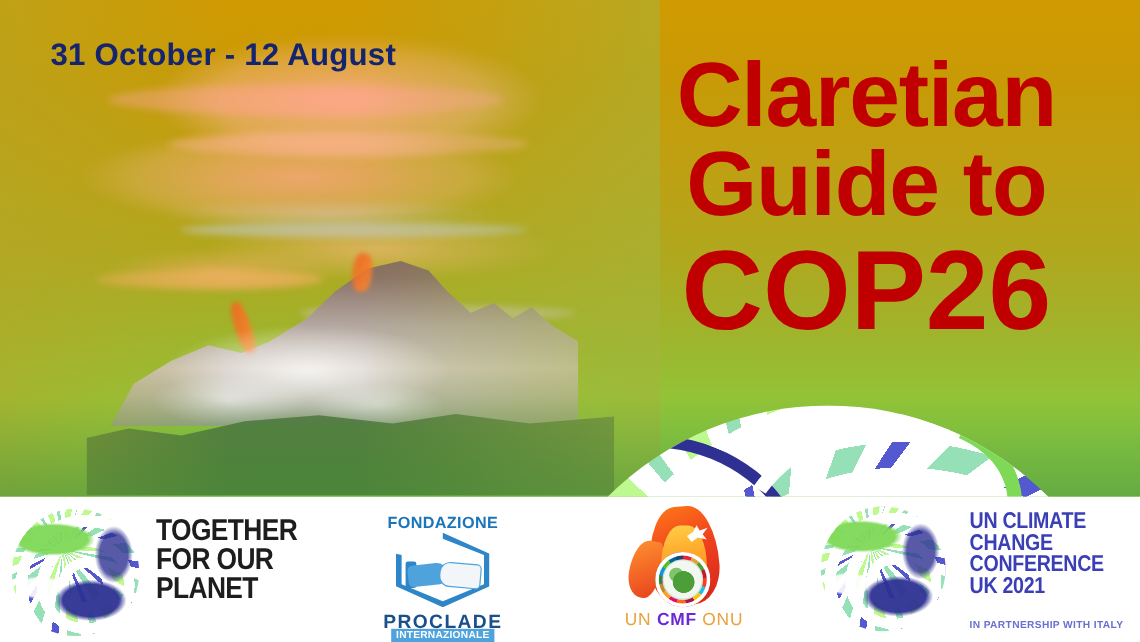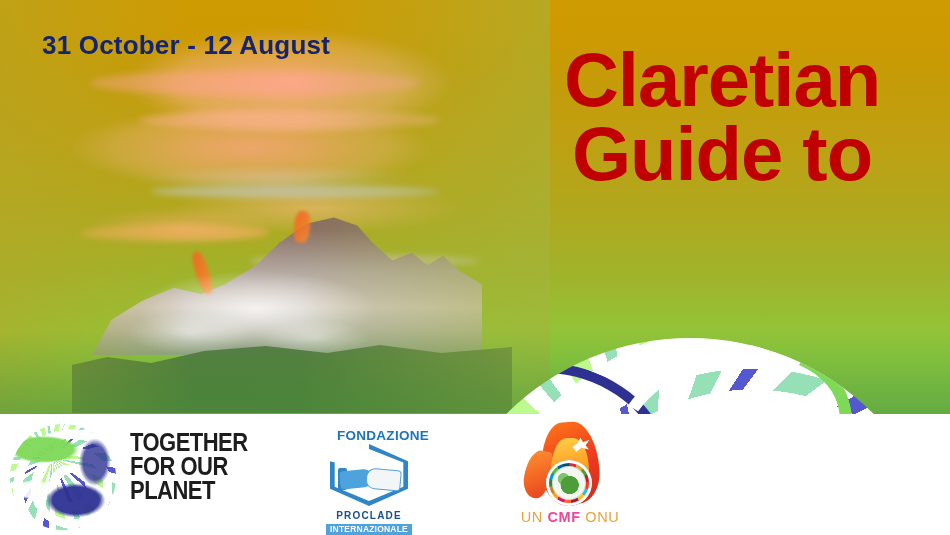--- a/index.html
+++ b/index.html
@@ -133,42 +133,42 @@
     position:absolute;left:126px;top:16px;color:#1d1d1d;font-weight:bold;
     font-size:25px;line-height:.96;letter-spacing:-.6px;
     font-family:"Liberation Sans Narrow","Liberation Sans",sans-serif;
     transform:scaleX(.88);transform-origin:left top;
   }
   #tfop-text span{display:block;}
 
   
   #logo-proclade{left:314px;width:110px;}
   #pc-top{
-    position:absolute;left:14px;top:14px;width:110px;text-align:center;
+    position:absolute;left:0;top:14px;width:110px;text-align:center;
     color:#1b75bb;font-weight:bold;font-size:13.5px;letter-spacing:.3px;
   }
   .hexwrap{position:absolute;left:16px;top:30px;width:78px;height:62px;}
   .hexline{
     position:absolute;left:0;top:0;width:78px;height:62px;
     background:#2e86c8;
     clip-path:polygon(50% 0%,100% 28%,100% 72%,50% 100%,0% 72%,0% 28%,
                       6% 30%,6% 69%,50% 92%,94% 69%,94% 30%,50% 8%);
   }
   .hand-l{
     position:absolute;left:10px;top:26px;width:33px;height:18px;border-radius:4px 9px 9px 4px;
     background:#4ea3dd;transform:rotate(-6deg);
   }
   .hand-r{
     position:absolute;left:36px;top:25px;width:33px;height:19px;border-radius:9px 4px 4px 9px;
     background:#f2f6f9;border:1.5px solid #4ea3dd;transform:rotate(5deg);
   }
   .cuff{position:absolute;left:8px;top:24px;width:9px;height:22px;background:#2e86c8;border-radius:2px;}
   #pc-b1{
     position:absolute;left:0;top:96px;width:110px;text-align:center;
-    color:#1b4f8a;font-weight:bold;font-size:10px;letter-spacing:1.2px;
+    color:#1b4f8a;font-weight:bold;font-size:16px;letter-spacing:1.2px;
   }
   #pc-b2{
     position:absolute;left:12px;top:110px;width:86px;text-align:center;background:#4ea3dd;color:#fff;
     font-weight:bold;font-size:8.5px;letter-spacing:.2px;line-height:11px;
   }
 
   
   #logo-cmf{left:505px;width:130px;}
   .flame{
     position:absolute;left:36px;top:8px;width:58px;height:82px;
@@ -204,21 +204,21 @@
   }
   .dove{
     position:absolute;left:66px;top:22px;width:20px;height:17px;background:#fff;
     clip-path:polygon(6% 56%,34% 40%,52% 10%,62% 38%,96% 30%,72% 58%,86% 86%,50% 70%,22% 88%);
     transform:rotate(-8deg);
   }
   #cmf-text{
     position:absolute;left:0;top:95px;width:130px;text-align:center;
     font-size:14.5px;letter-spacing:.6px;color:#e8a33d;
   }
-  #cmf-text b{color:#ec4899;font-weight:bold;}
+  #cmf-text b{color:#6d28d9;font-weight:bold;}
 
   
   #logo-unccc{left:680px;width:268px;}
   #logo-unccc .marble{position:absolute;left:4px;top:8px;width:104px;height:104px;}
   #unccc-text{
     position:absolute;left:128px;top:12px;color:#3b3fb6;font-weight:bold;
     font-size:19px;line-height:.94;letter-spacing:-.3px;
     font-family:"Liberation Sans Narrow","Liberation Sans",sans-serif;
     transform:scaleX(.86);transform-origin:left top;
   }
@@ -260,20 +260,21 @@
       <div class="swirl" style="left:180px;top:10px;width:220px;height:150px;border-width:12px;border-color:#ffffff #7ed957 transparent transparent;transform:rotate(-16deg);"></div>
       <div class="swirl" style="left:250px;top:60px;width:160px;height:110px;border-width:9px;border-color:transparent #2e3192 #ffffff transparent;transform:rotate(40deg);"></div>
     </div>
   </div>
 
   <div id="datebar">31 October - 12 August</div>
 
   <div id="title">
     <span class="l1">Claretian</span>
     <span class="l2">Guide to</span>
+    <span class="l3">COP26</span>
   </div>
 
   <div id="logobar">
 
     <div class="logo" id="logo-tfop">
       <div class="marble"></div>
       <div id="tfop-text">
         <span>TOGETHER</span>
         <span>FOR OUR</span>
         <span>PLANET</span>
@@ -293,15 +294,25 @@
     </div>
 
     <div class="logo" id="logo-cmf">
       <div class="flame"></div>
       <div class="flame-inner"></div>
       <div class="dove"></div>
       <div class="sdg-globe"></div>
       <div id="cmf-text"><span>UN </span><b>CMF</b><span> ONU</span></div>
     </div>
 
+    <div class="logo" id="logo-unccc">
+      <div class="marble"></div>
+      <div id="unccc-text">
+        <span>UN CLIMATE</span>
+        <span>CHANGE</span>
+        <span>CONFERENCE</span>
+        <span>UK 2021</span>
+      </div>
+      <div id="unccc-sub">IN PARTNERSHIP WITH ITALY</div>
+    </div>
 
   </div>
 </div>
 
 </body></html>

